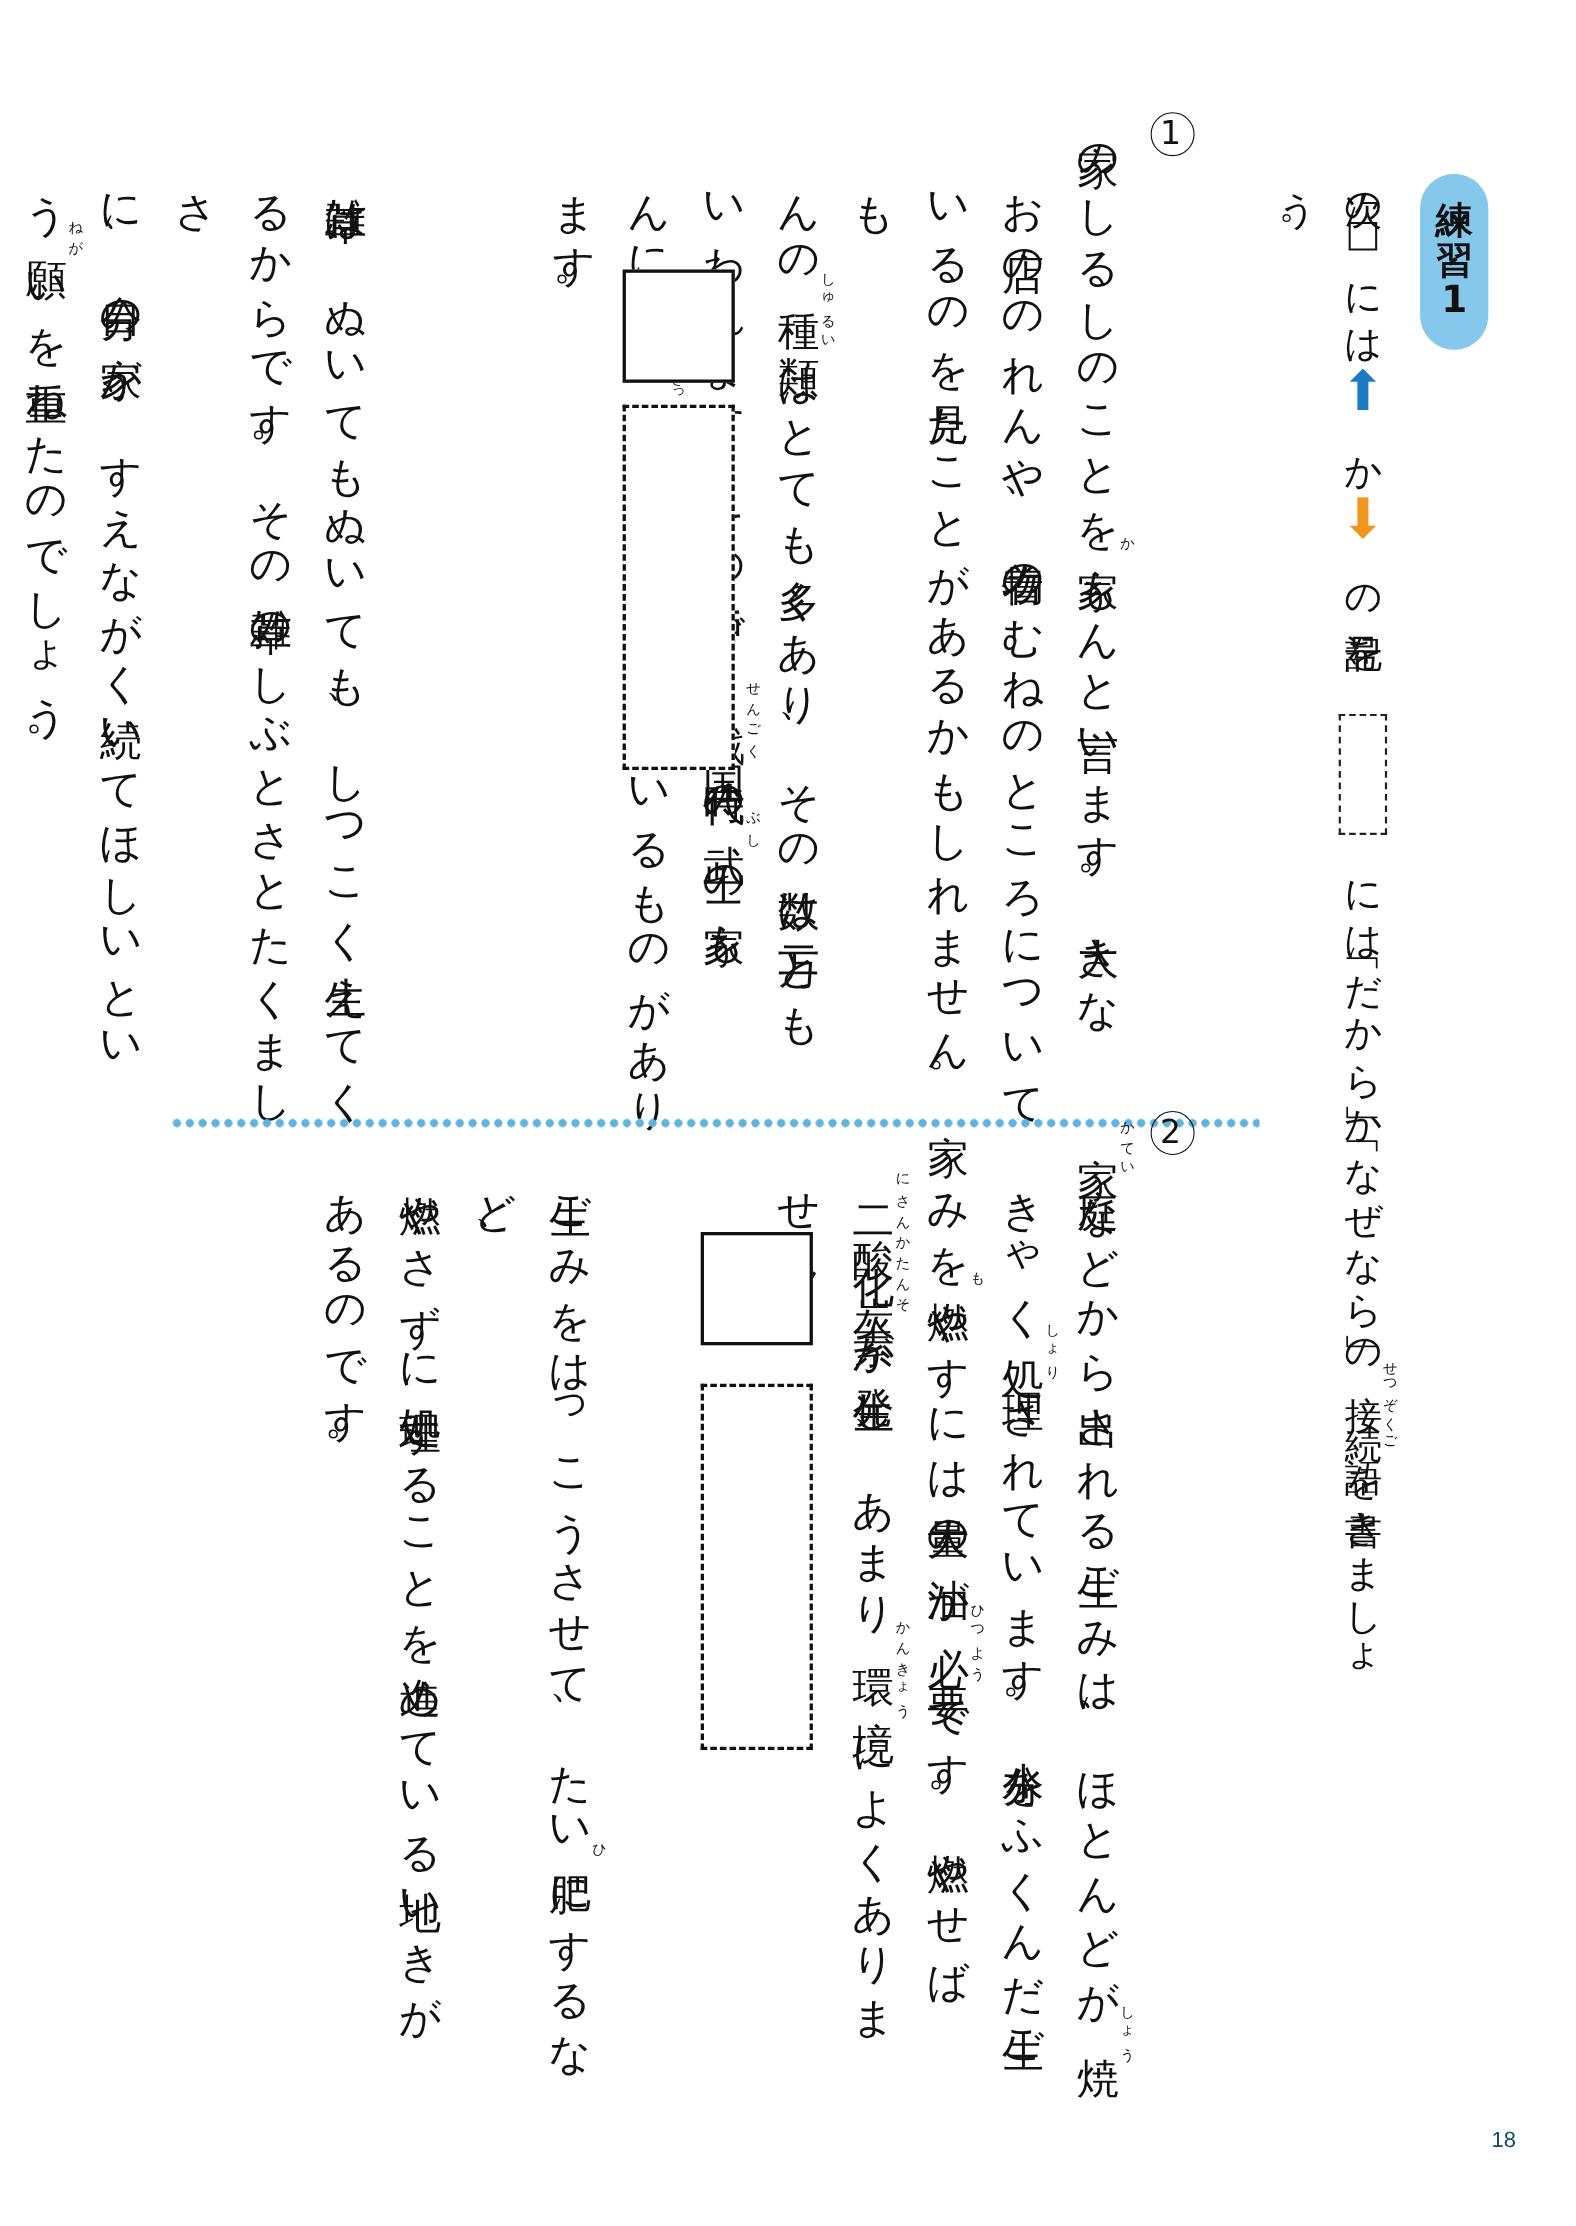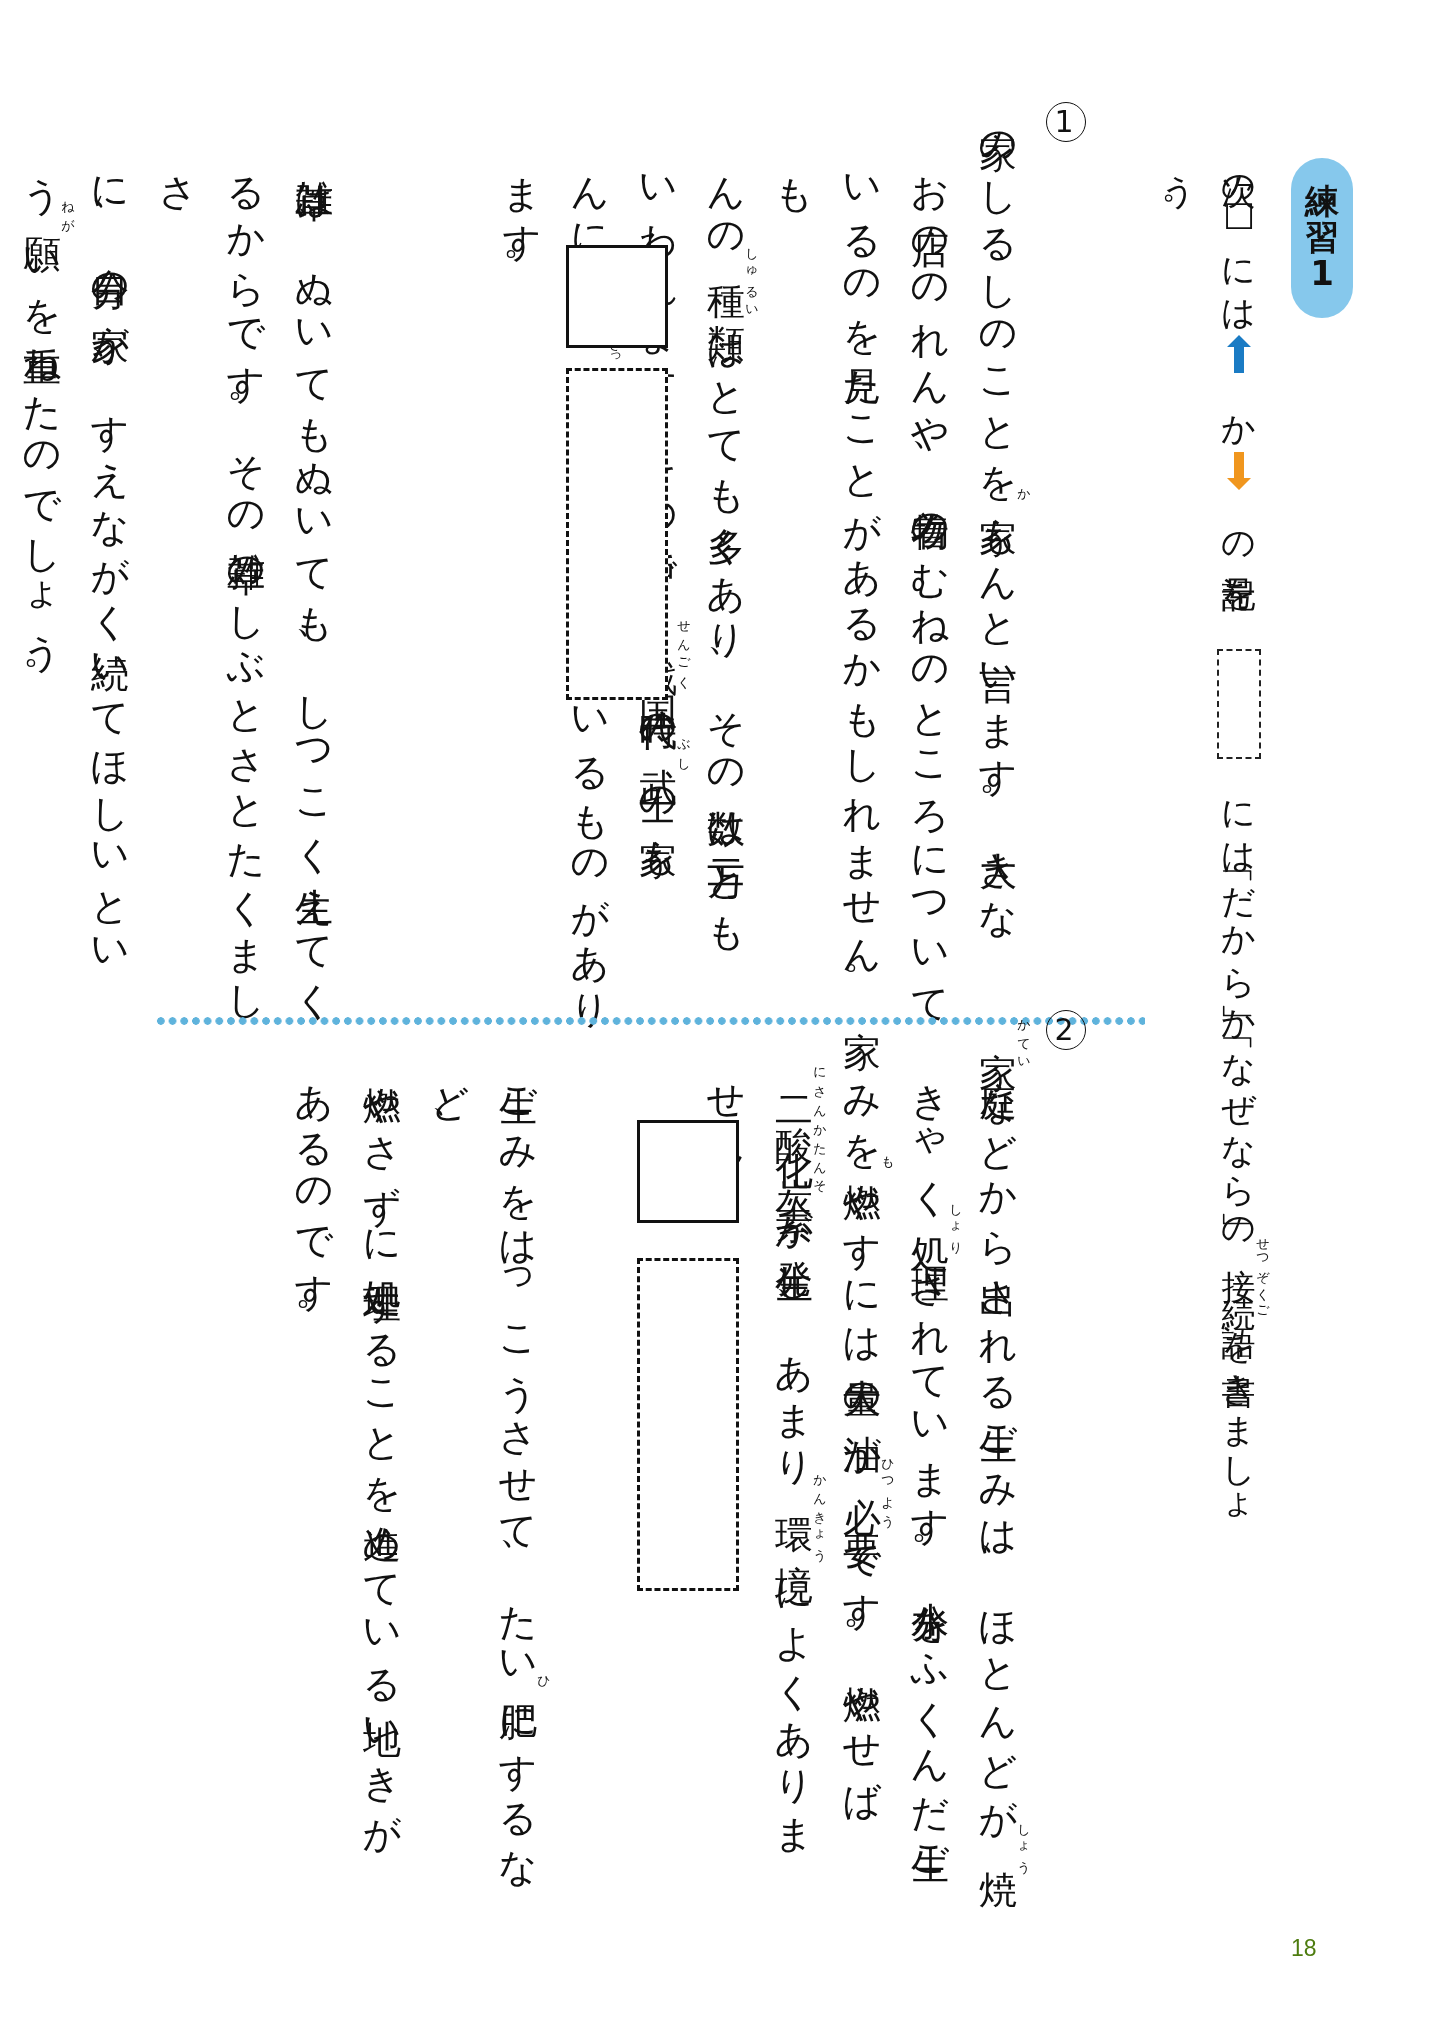--- a/index.html
+++ b/index.html
@@ -43,21 +43,21 @@
     }
     .box-dashed {
       position: absolute; border: 3px dashed #111; box-sizing: border-box; background: #fff;
     }
     .divider {
       position: absolute; left: 155px; top: 1017px; width: 990px; height: 8px;
       background-image: radial-gradient(circle, #5fb3dc 3.5px, transparent 4px);
       background-size: 11.7px 8px; background-repeat: repeat-x;
     }
     .page-number {
-      position: absolute; left: 1291px; top: 1935px; font-size: 23px; color: #4d7c0f;
+      position: absolute; left: 1356px; top: 1935px; font-size: 20px; color: #0c4a6e;
       font-family: "Liberation Sans", sans-serif;
     }
   </style>
 </head>
 <body>
 
 <div class="badge">
   <span>練</span>
   <span>習</span>
   <span>1</span>

